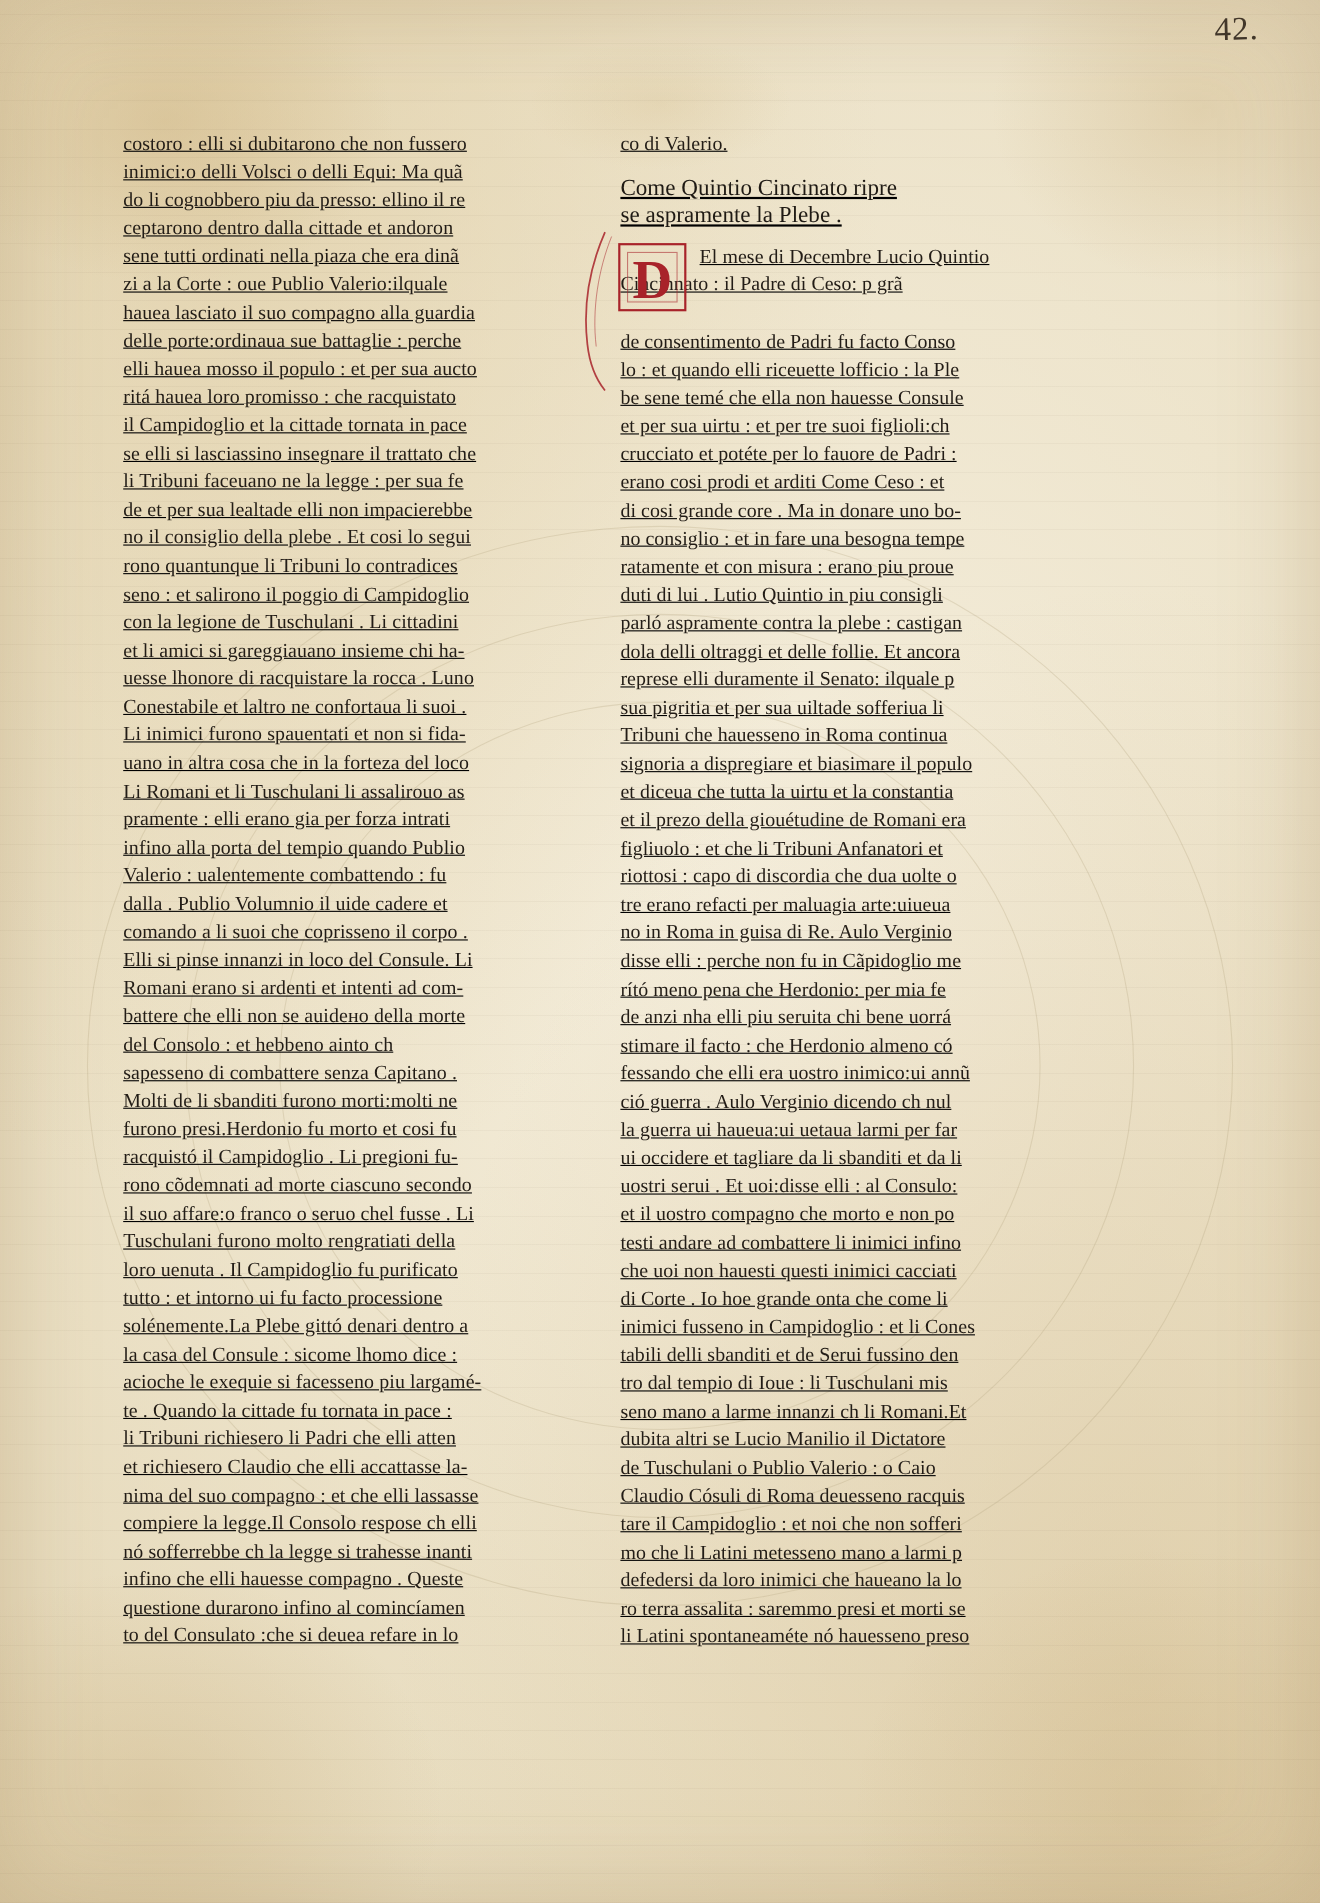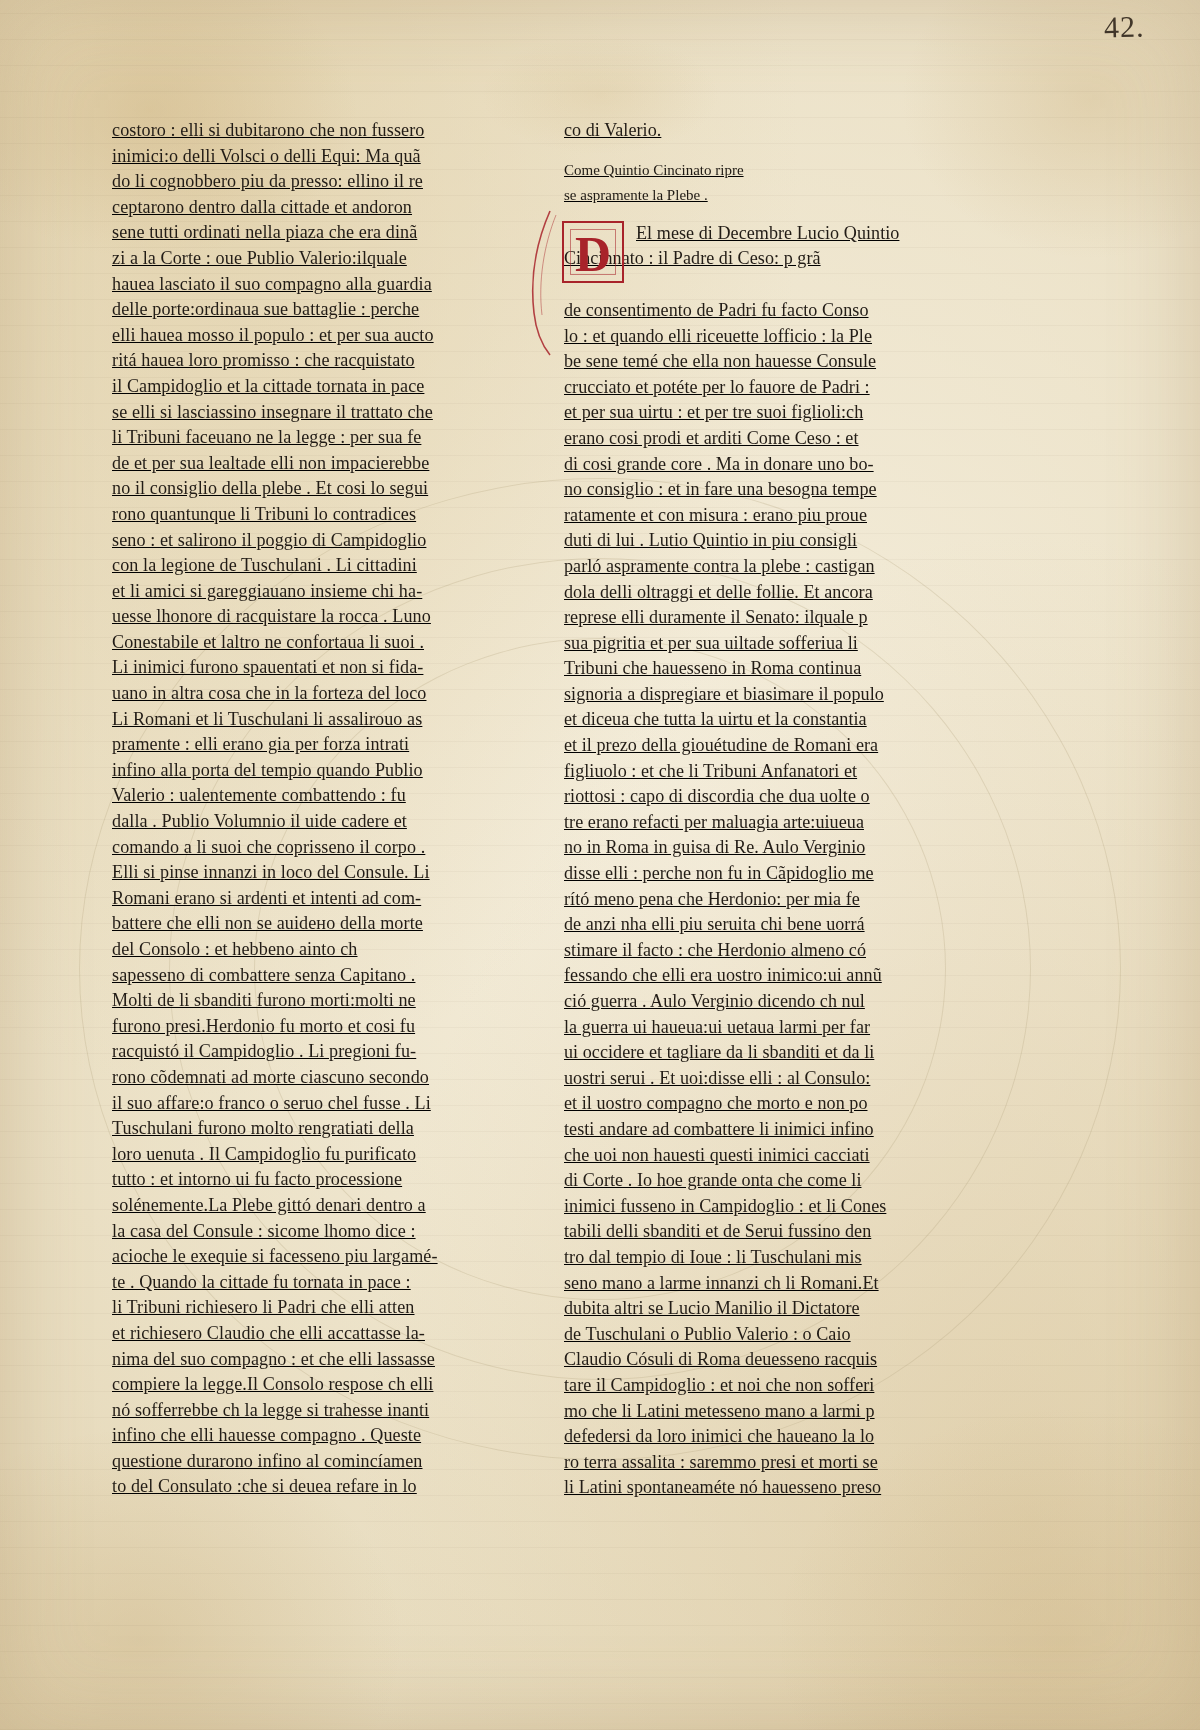--- a/index.html
+++ b/index.html
@@ -101,21 +101,21 @@
     line-height: 25.6px;
     color: #221c16;
     white-space: nowrap;
     letter-spacing: 0.1px;
     text-rendering: optimizeLegibility;
   }
   .col-right .line { letter-spacing: 0.05px; }
 
   .heading {
     font-family: "Liberation Serif", serif;
-    font-size: 15px;
+    font-size: 21px;
     line-height: 25.6px;
     color: #1f1a14;
     white-space: nowrap;
   }
   .gap-after { margin-bottom: 14px; }
   .gap-before { margin-top: 12px; }
 
   
   .initial-wrap {
     position: relative;
@@ -270,22 +270,22 @@
         </svg>
         <div class="initial">D</div>
         <div class="line indent-1">El mese di Decembre Lucio Quintio</div>
         <div class="line indent-2">Cincinnato : il Padre di Ceso: p grã</div>
         <div class="line indent-3">de consentimento de Padri fu facto Conso</div>
       </div>
 
       <div id="right-lines">
           <div class="line">lo : et quando elli riceuette lofficio : la Ple</div>
           <div class="line">be sene temé che ella non hauesse Consule</div>
+          <div class="line">et per sua uirtu : et per tre suoi figlioli:ch</div>
           <div class="line">crucciato et potéte per lo fauore de Padri :</div>
-          <div class="line">et per sua uirtu : et per tre suoi figlioli:ch</div>
           <div class="line">erano cosi prodi et arditi Come Ceso : et</div>
           <div class="line">di cosi grande core . Ma in donare uno bo-</div>
           <div class="line">no consiglio : et in fare una besogna tempe</div>
           <div class="line">ratamente et con misura : erano piu proue</div>
           <div class="line">duti di lui . Lutio Quintio in piu consigli</div>
           <div class="line">parló aspramente contra la plebe : castigan</div>
           <div class="line">dola delli oltraggi et delle follie. Et ancora</div>
           <div class="line">represe elli duramente il Senato: ilquale p</div>
           <div class="line">sua pigritia et per sua uiltade sofferiua li</div>
           <div class="line">Tribuni che hauesseno in Roma continua</div>

